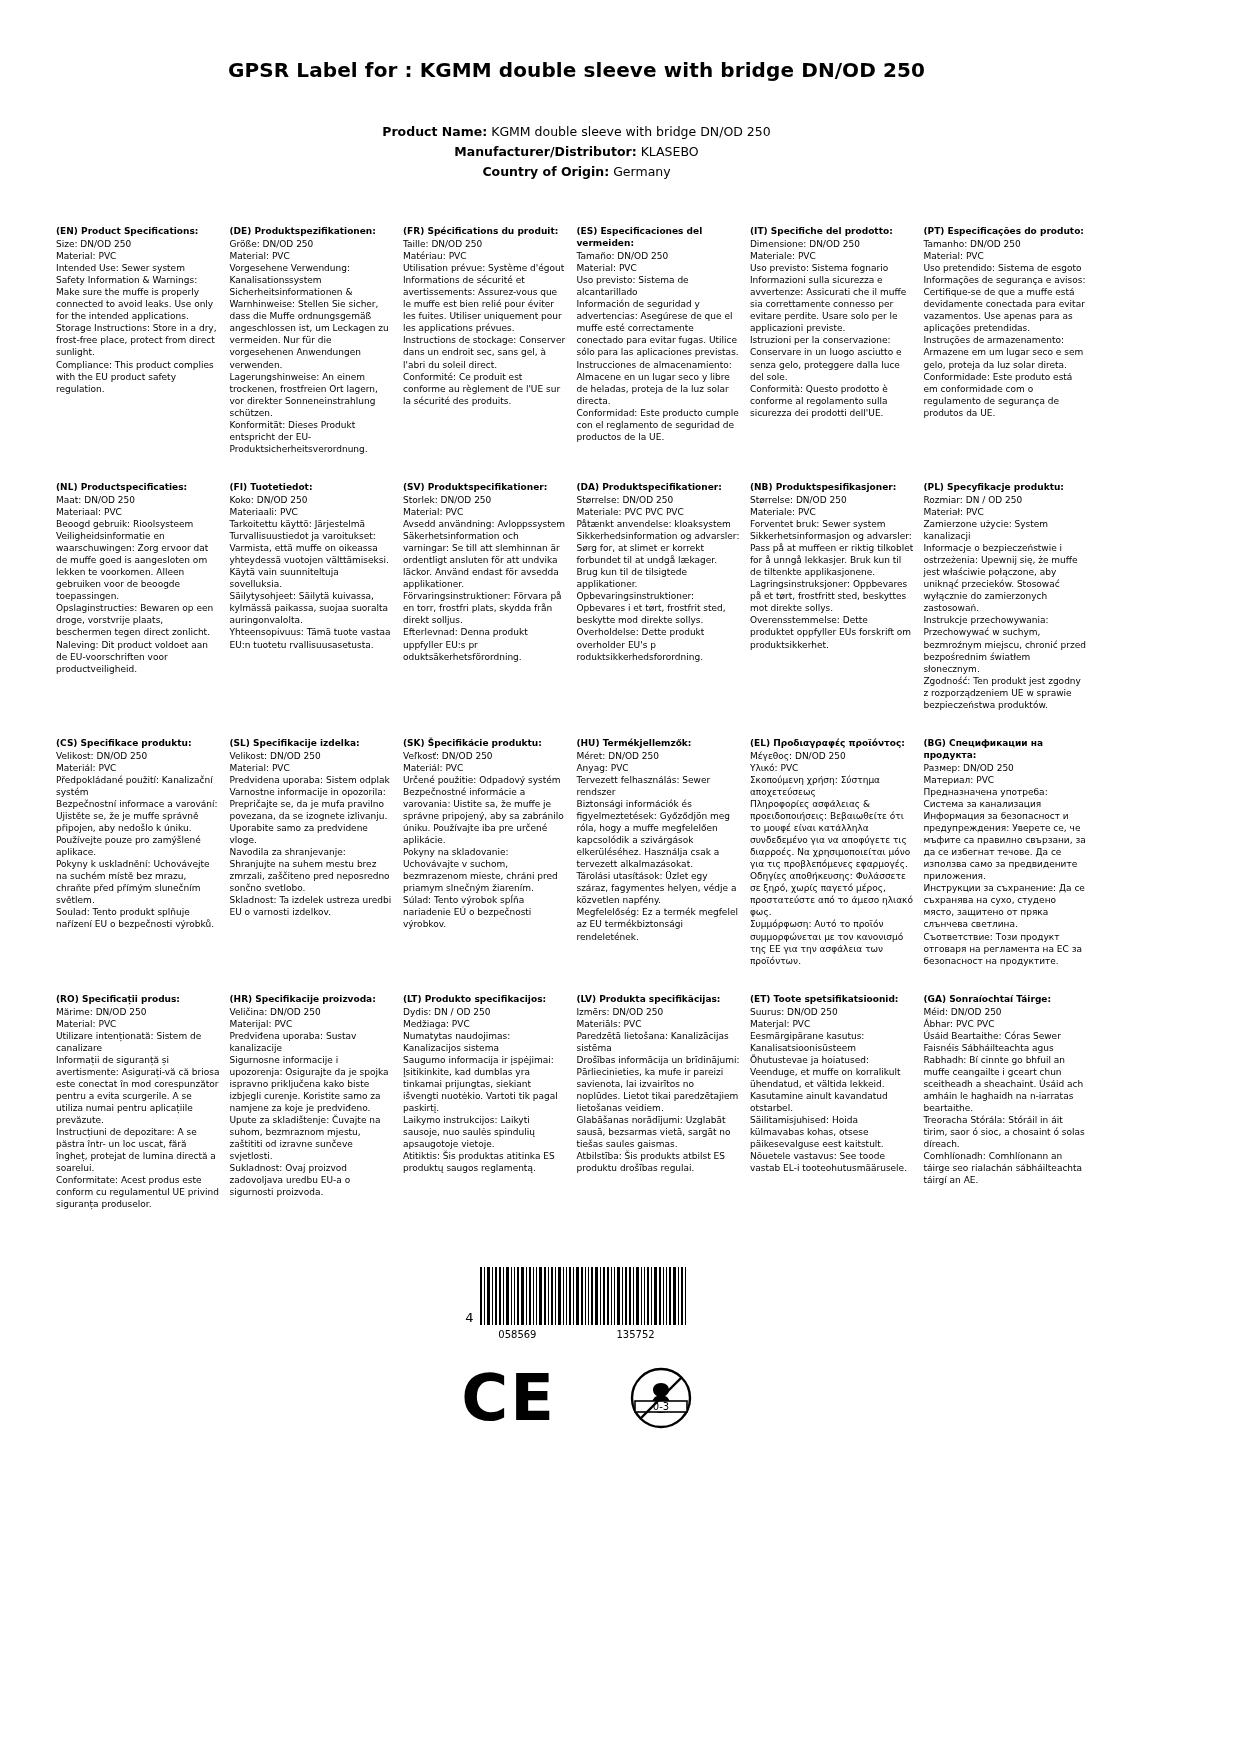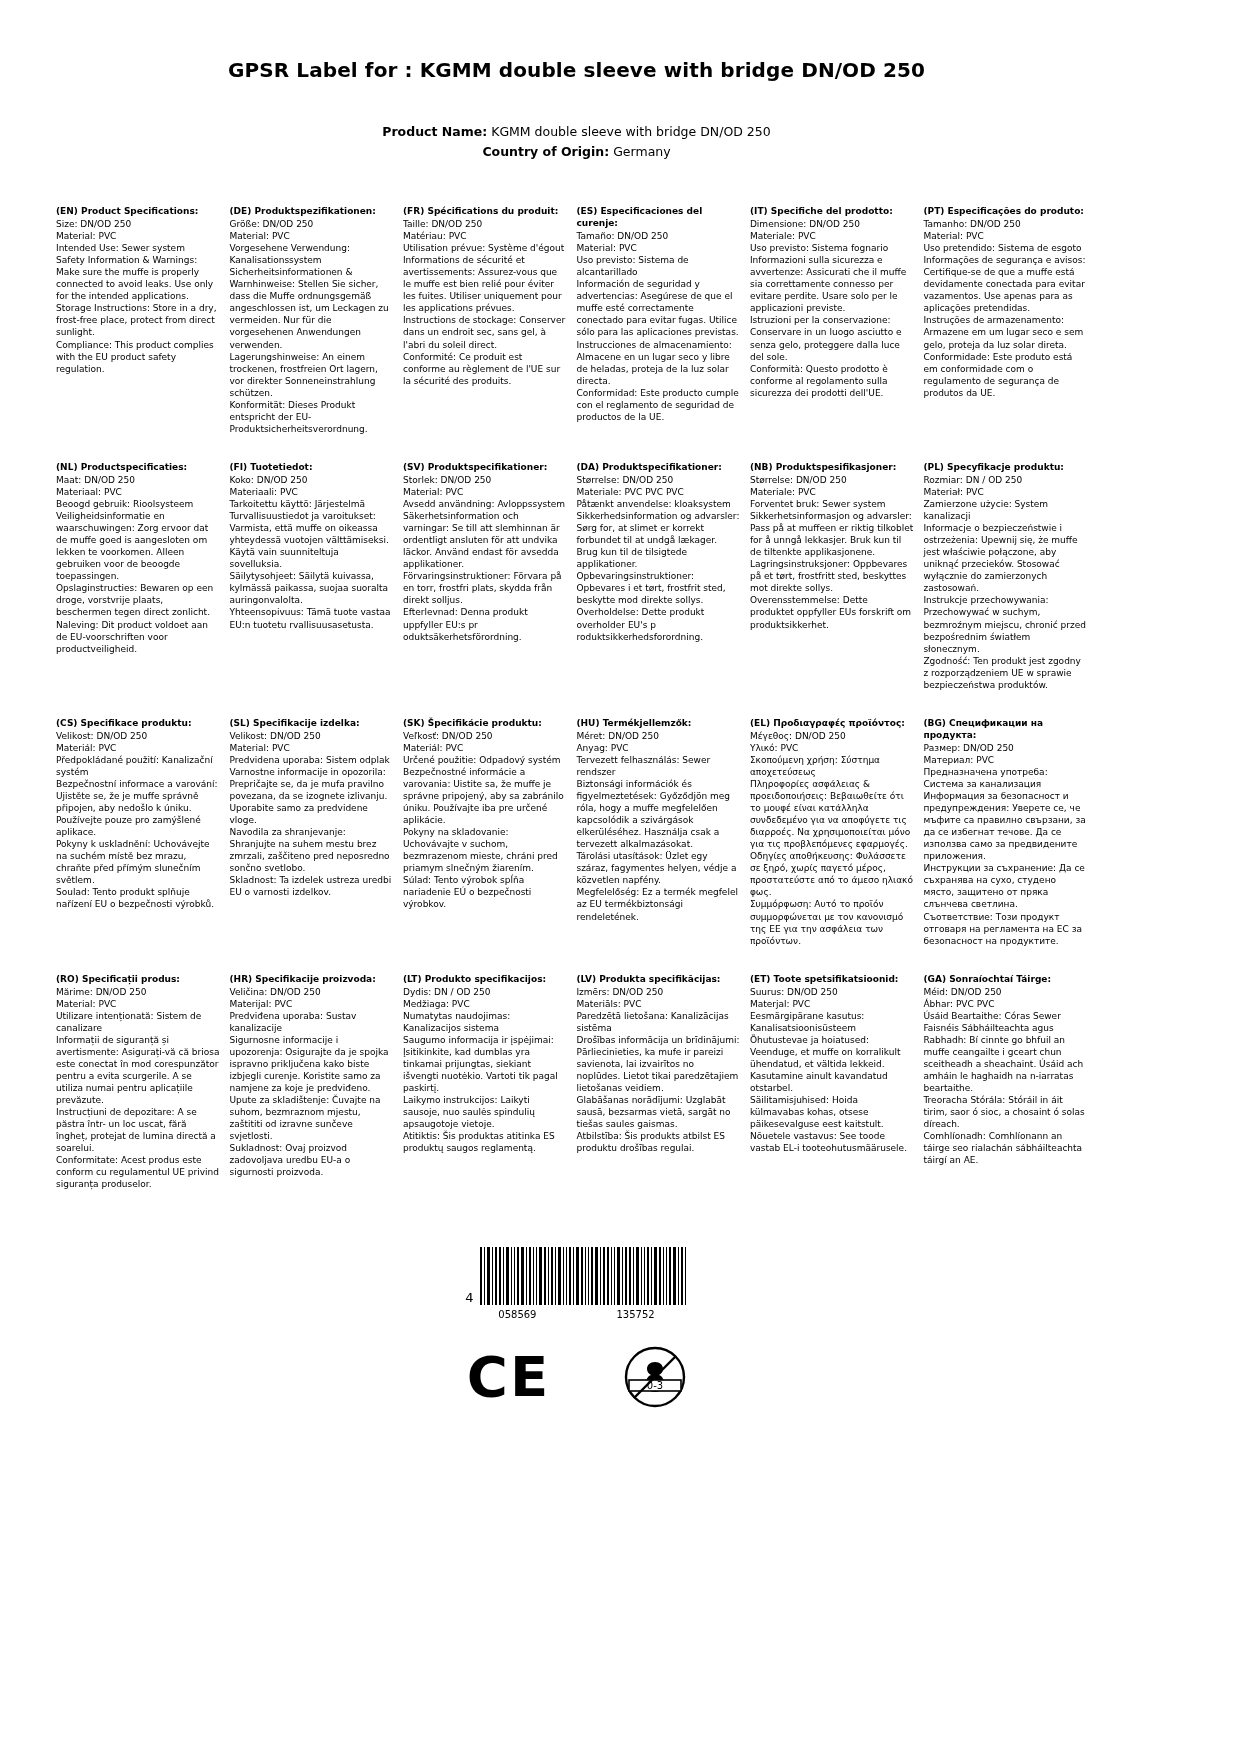--- a/index.html
+++ b/index.html
@@ -101,21 +101,21 @@
     font-size: 10px;
   }
   .marks {
     margin-top: 26px;
     display: flex;
     align-items: center;
     justify-content: center;
     gap: 74px;
   }
   .ce-mark {
-    font-size: 56px;
+    font-size: 64px;
     font-weight: bold;
     letter-spacing: 2px;
     line-height: 1;
     font-family: "DejaVu Sans", sans-serif;
   }
   .age-mark {
     position: relative;
     width: 62px;
     height: 62px;
   }
@@ -125,20 +125,24 @@
 <body>
 
 <div class="page">
 
   <h1 class="doc-title">GPSR Label for : KGMM double sleeve with bridge DN/OD 250</h1>
 
   <div class="meta-block">
     <div class="meta-row">
       <span class="meta-label">Product Name:</span>
       <span class="meta-value">KGMM double sleeve with bridge DN/OD 250</span>
+    </div>
+    <div class="meta-row">
+      <span class="meta-label">Manufacturer/Distributor:</span>
+      <span class="meta-value">KLASEBO</span>
     </div>
     <div class="meta-row">
       <span class="meta-label">Country of Origin:</span>
       <span class="meta-value">Germany</span>
     </div>
   </div>
 
   <div class="grid">
 
     <div class="cell">
@@ -162,21 +166,21 @@
     <div class="cell">
       <div class="cell-head">(FR) Spécifications du produit:</div>
       <p class="spec-line">Taille: DN/OD 250
 Matériau: PVC
 Utilisation prévue: Système d'égout
 Informations de sécurité et avertissements: Assurez-vous que le muffe est bien relié pour éviter les fuites. Utiliser uniquement pour les applications prévues.
 Instructions de stockage: Conserver dans un endroit sec, sans gel, à l'abri du soleil direct.
 Conformité: Ce produit est conforme au règlement de l'UE sur la sécurité des produits.</p>
     </div>
     <div class="cell">
-      <div class="cell-head">(ES) Especificaciones del curenje:</div>
+      <div class="cell-head">(ES) Especificaciones del vermeiden:</div>
       <p class="spec-line">Tamaño: DN/OD 250
 Material: PVC
 Uso previsto: Sistema de alcantarillado
 Información de seguridad y advertencias: Asegúrese de que el muffe esté correctamente conectado para evitar fugas. Utilice sólo para las aplicaciones previstas.
 Instrucciones de almacenamiento: Almacene en un lugar seco y libre de heladas, proteja de la luz solar directa.
 Conformidad: Este producto cumple con el reglamento de seguridad de productos de la UE.</p>
     </div>
     <div class="cell">
       <div class="cell-head">(IT) Specifiche del prodotto:</div>
       <p class="spec-line">Dimensione: DN/OD 250

